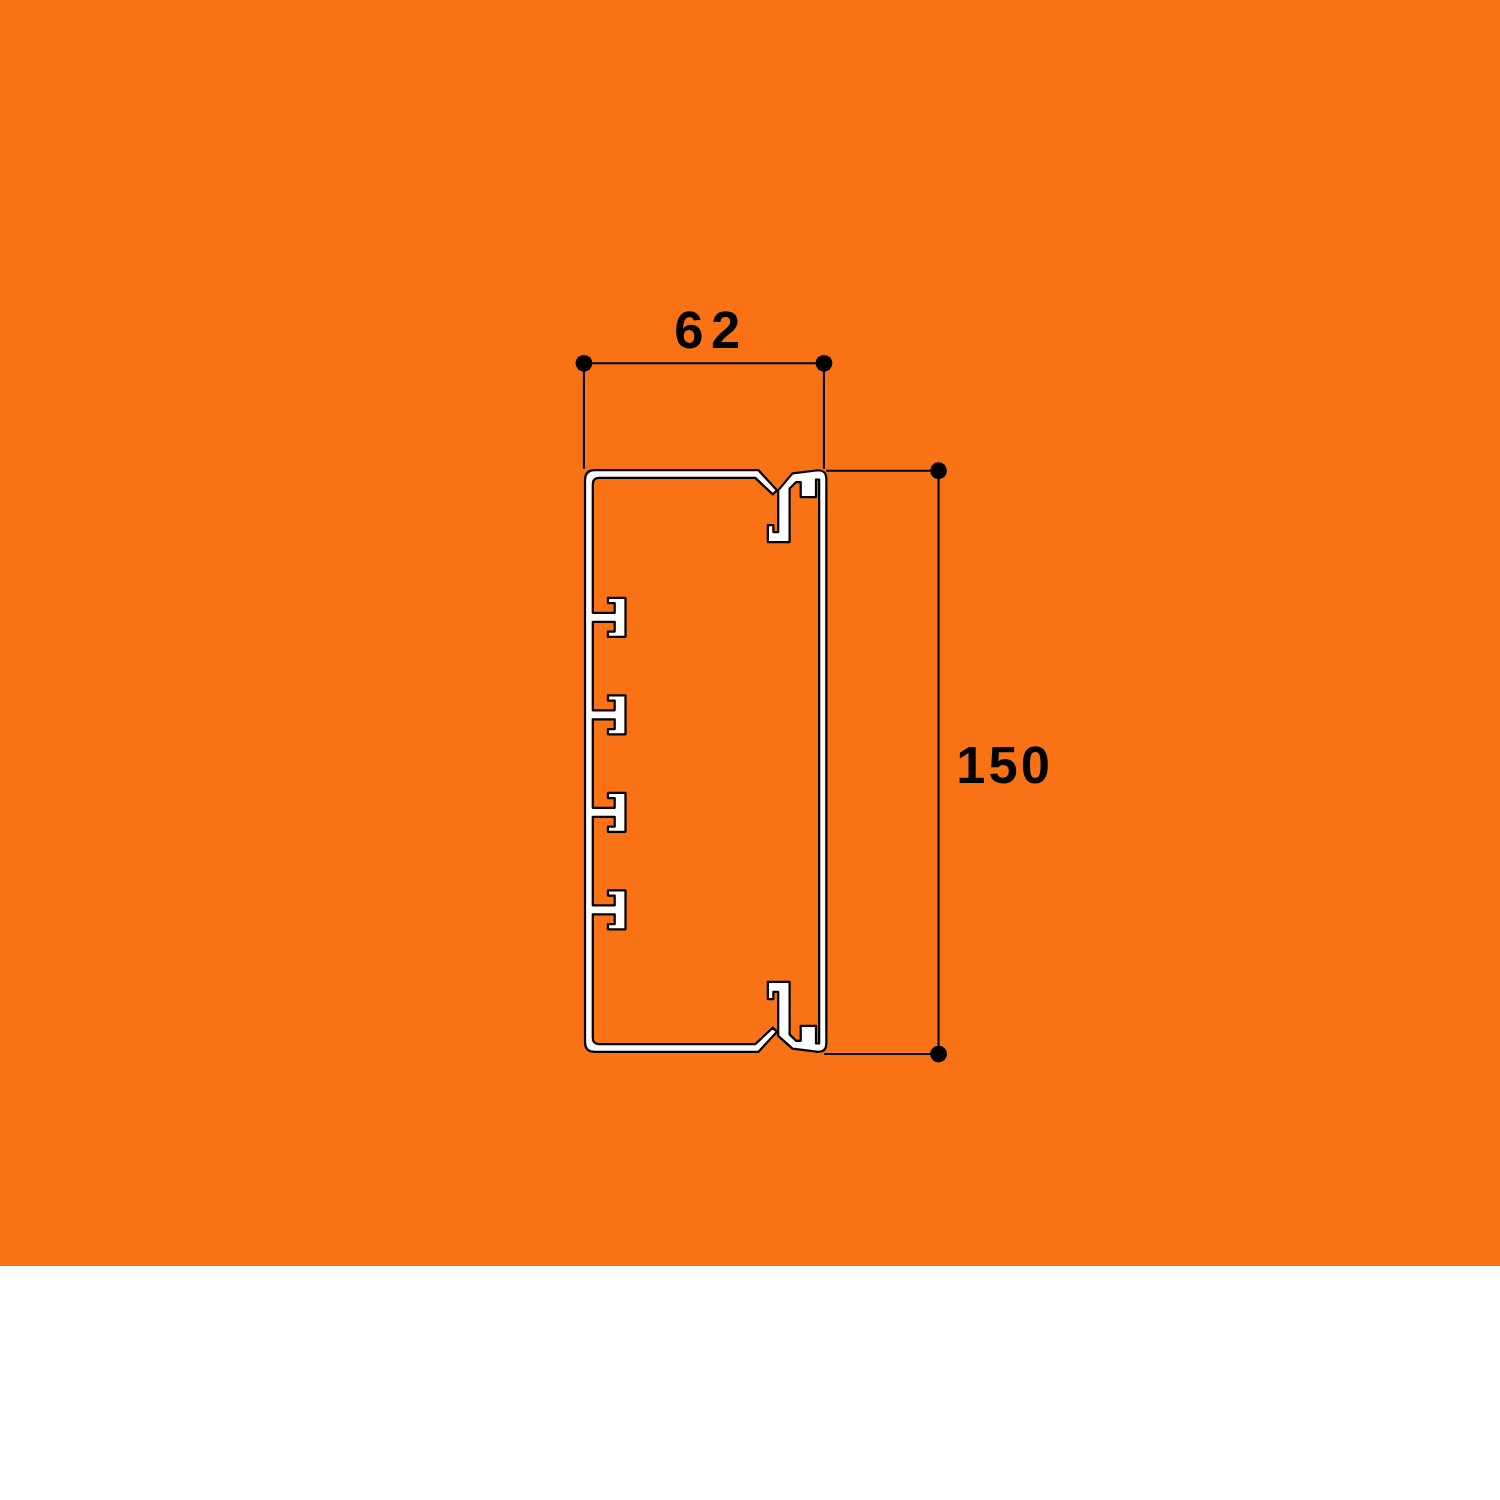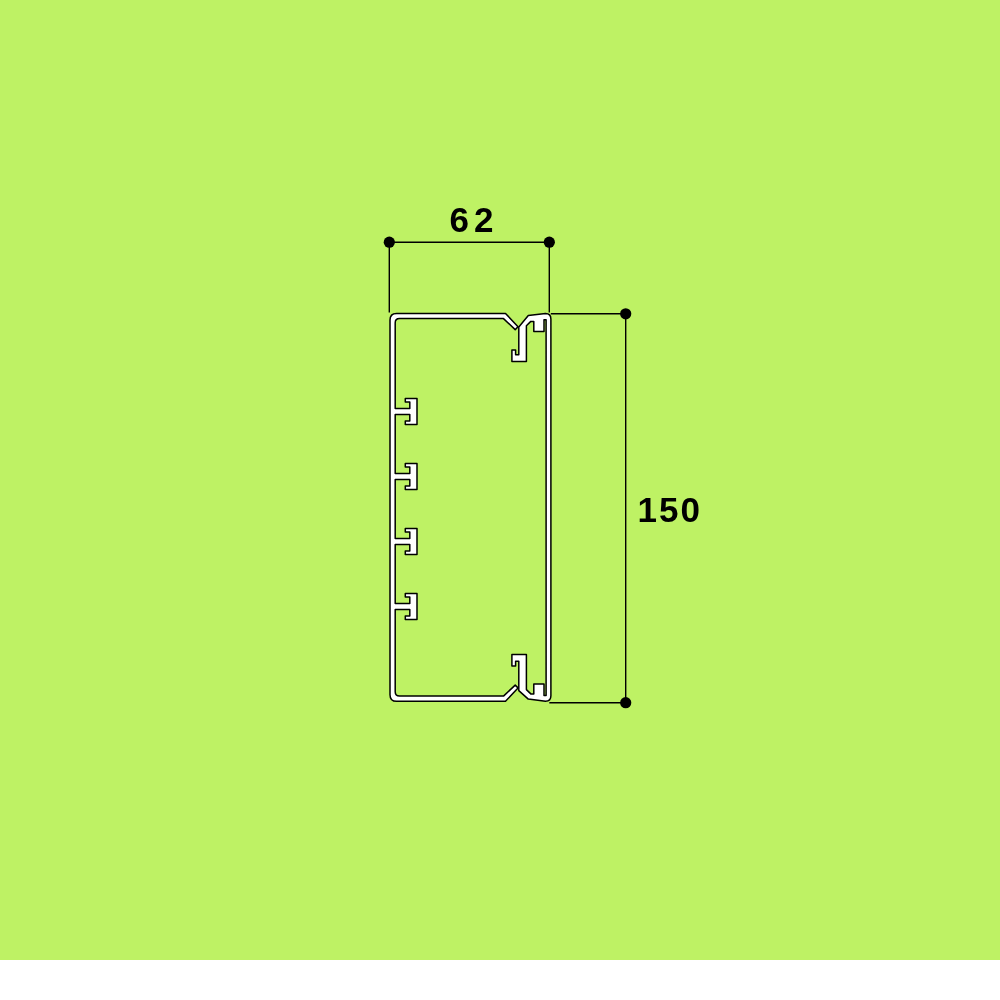--- a/index.html
+++ b/index.html
@@ -3,22 +3,22 @@
 <meta charset="utf-8">
 <style>
   html, body {
     margin: 0;
     padding: 0;
     background: #ffffff;
   }
   .canvas {
     position: relative;
     width: 1000px;
-    height: 960px;
-    background: #bef264;
+    height: 844px;
+    background: #f97316;
     overflow: hidden;
   }
   svg { display: block; }
   .profile-path {
     fill: #ffffff;
     stroke: #000000;
     stroke-width: 1.5;
     stroke-linejoin: round;
     stroke-linecap: round;
   }

